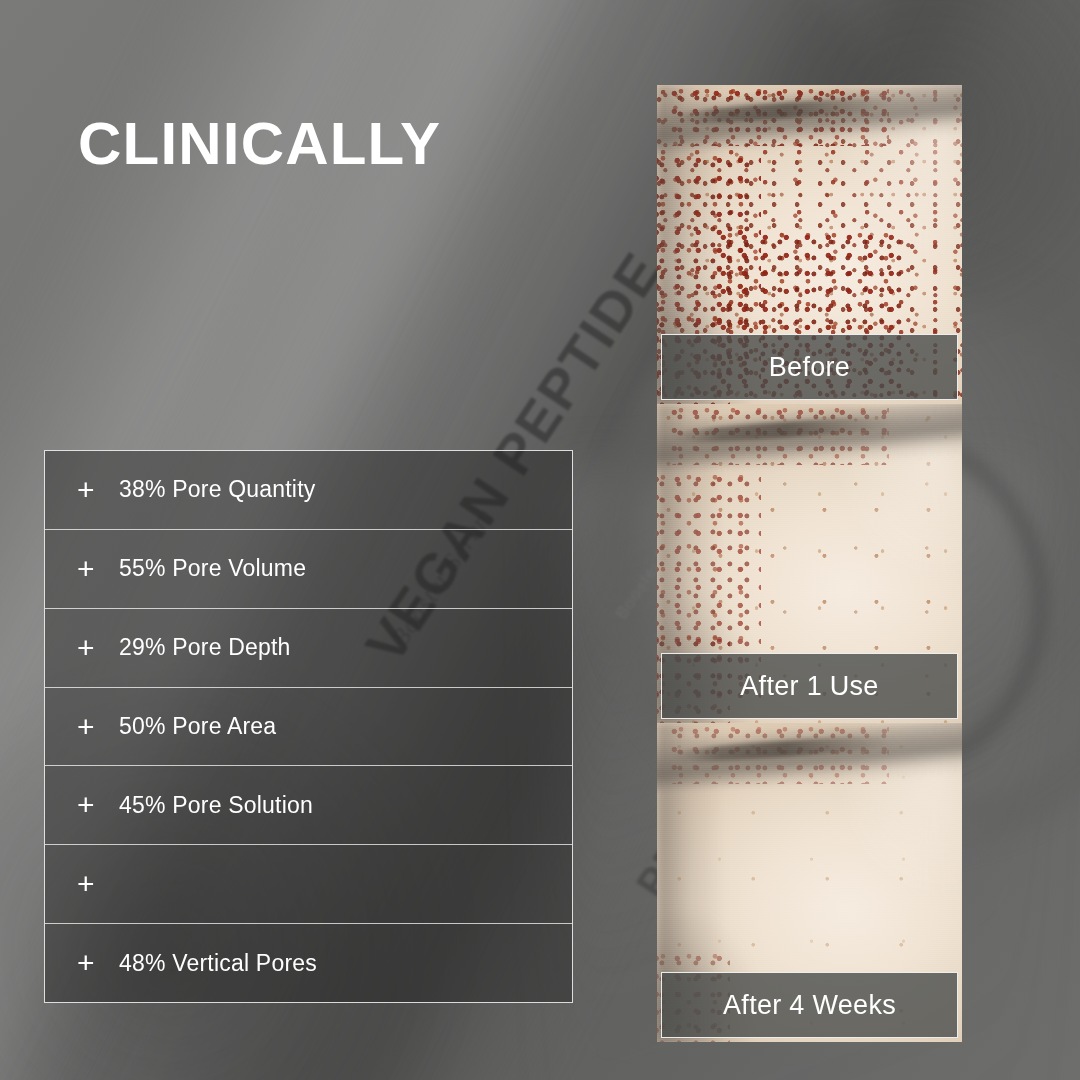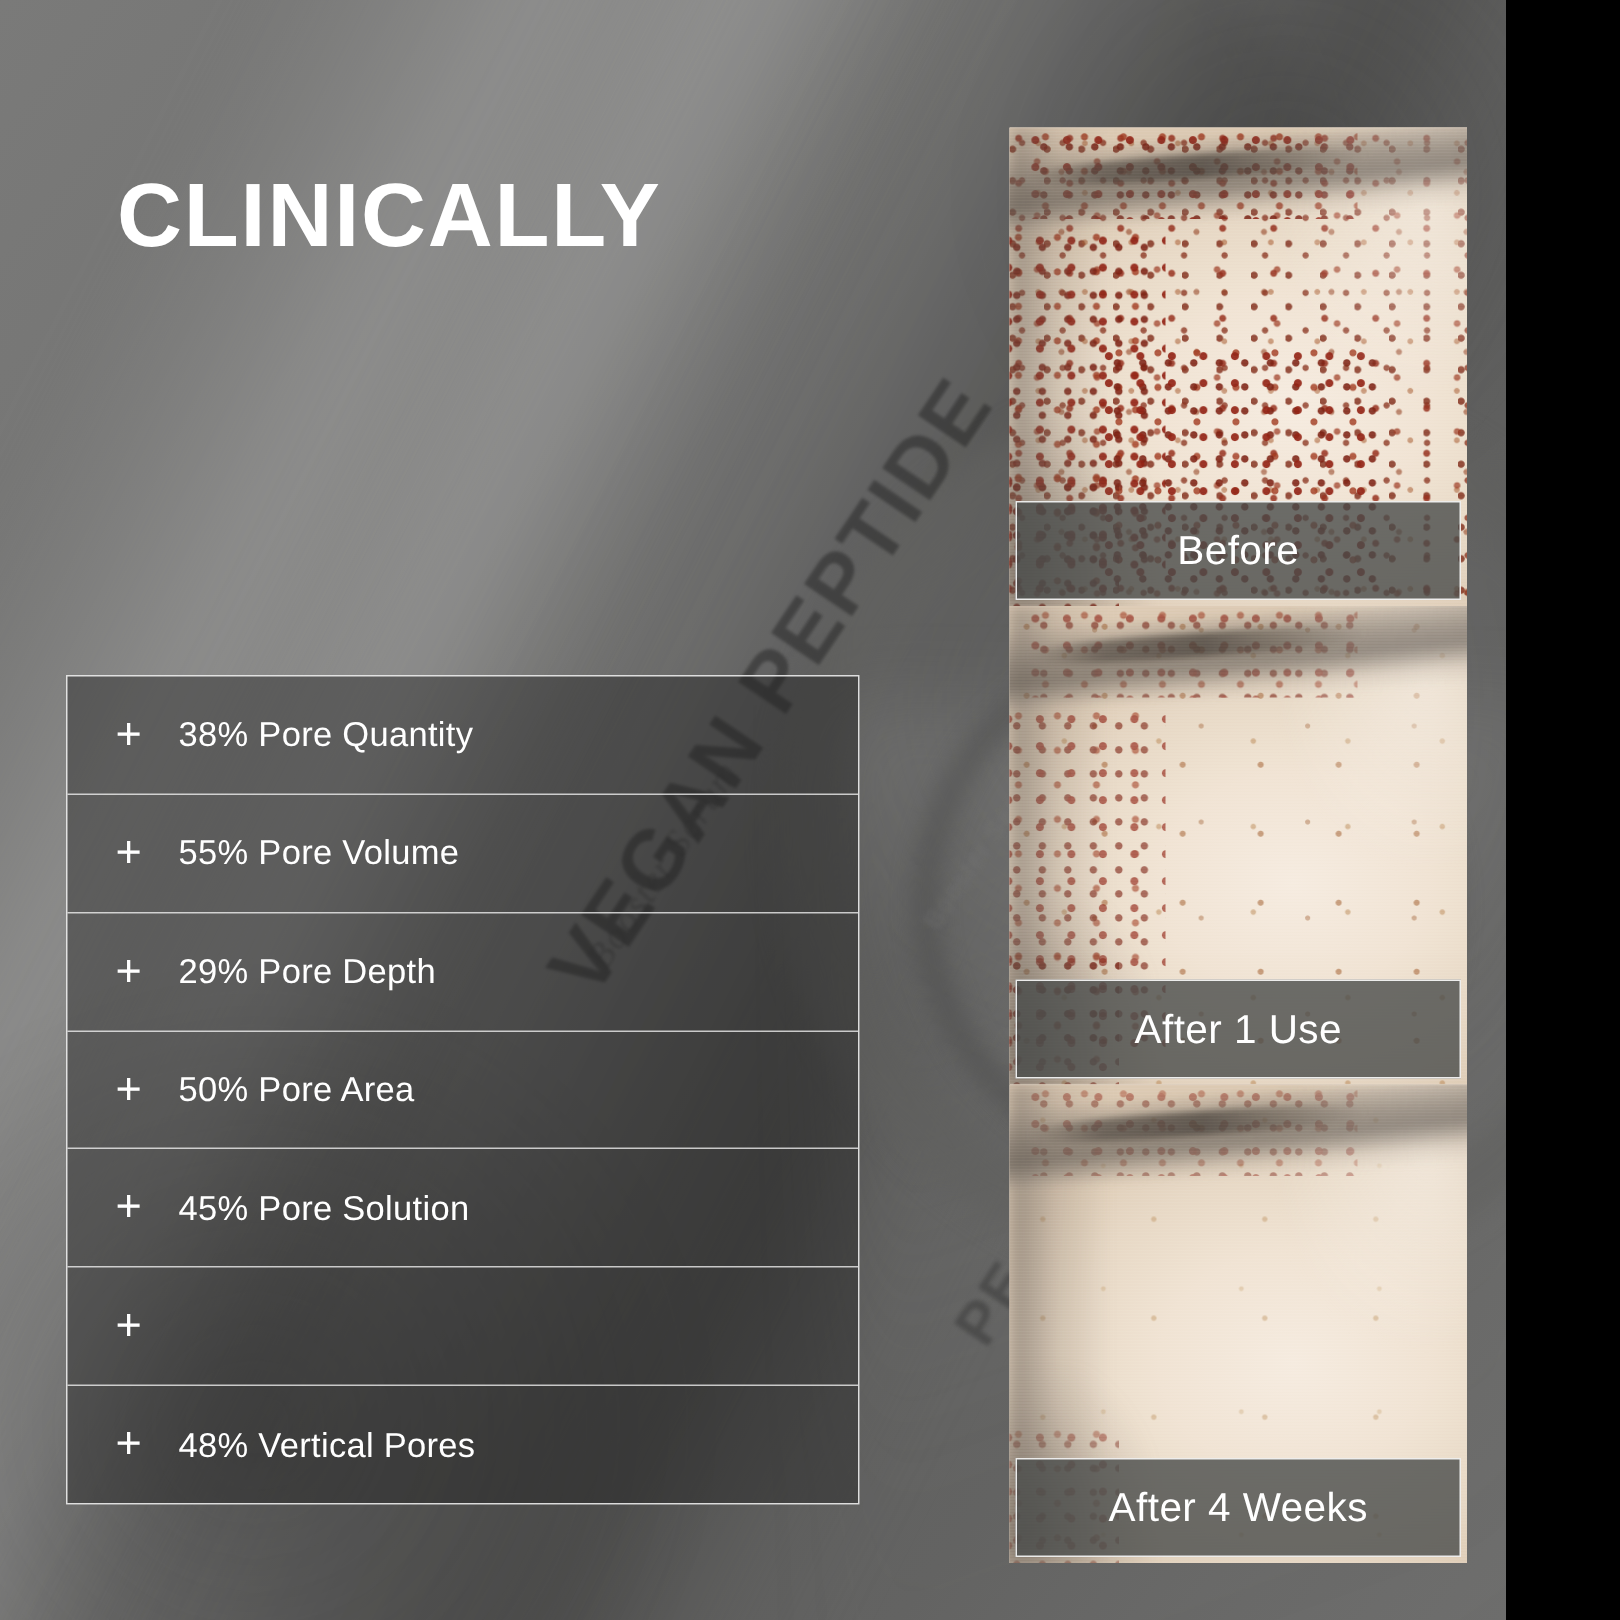--- a/index.html
+++ b/index.html
@@ -2,21 +2,21 @@
 <html><head>
 <meta charset="utf-8">
 <style>
   html, body {
     margin: 0;
     padding: 0;
     background: #000;
   }
   #stage {
     position: relative;
-    width: 1004px;
+    width: 1080px;
     height: 1080px;
     overflow: hidden;
     font-family: "Liberation Sans", sans-serif;
     background: #6b6b6b;
   }
 
   
   .bg-base {
     position: absolute;
     inset: 0;
@@ -226,21 +226,21 @@
     font-size: 23px;
     font-weight: 400;
     letter-spacing: 0.2px;
     white-space: nowrap;
   }
   .stat-text .pct { font-weight: 400; }
 
   
   .photo-stack {
     position: absolute;
-    left: 673px;
+    left: 657px;
     top: 85px;
     width: 305px;
     height: 957px;
   }
   .photo-panel {
     position: absolute;
     left: 0;
     width: 305px;
     height: 319px;
     overflow: hidden;

